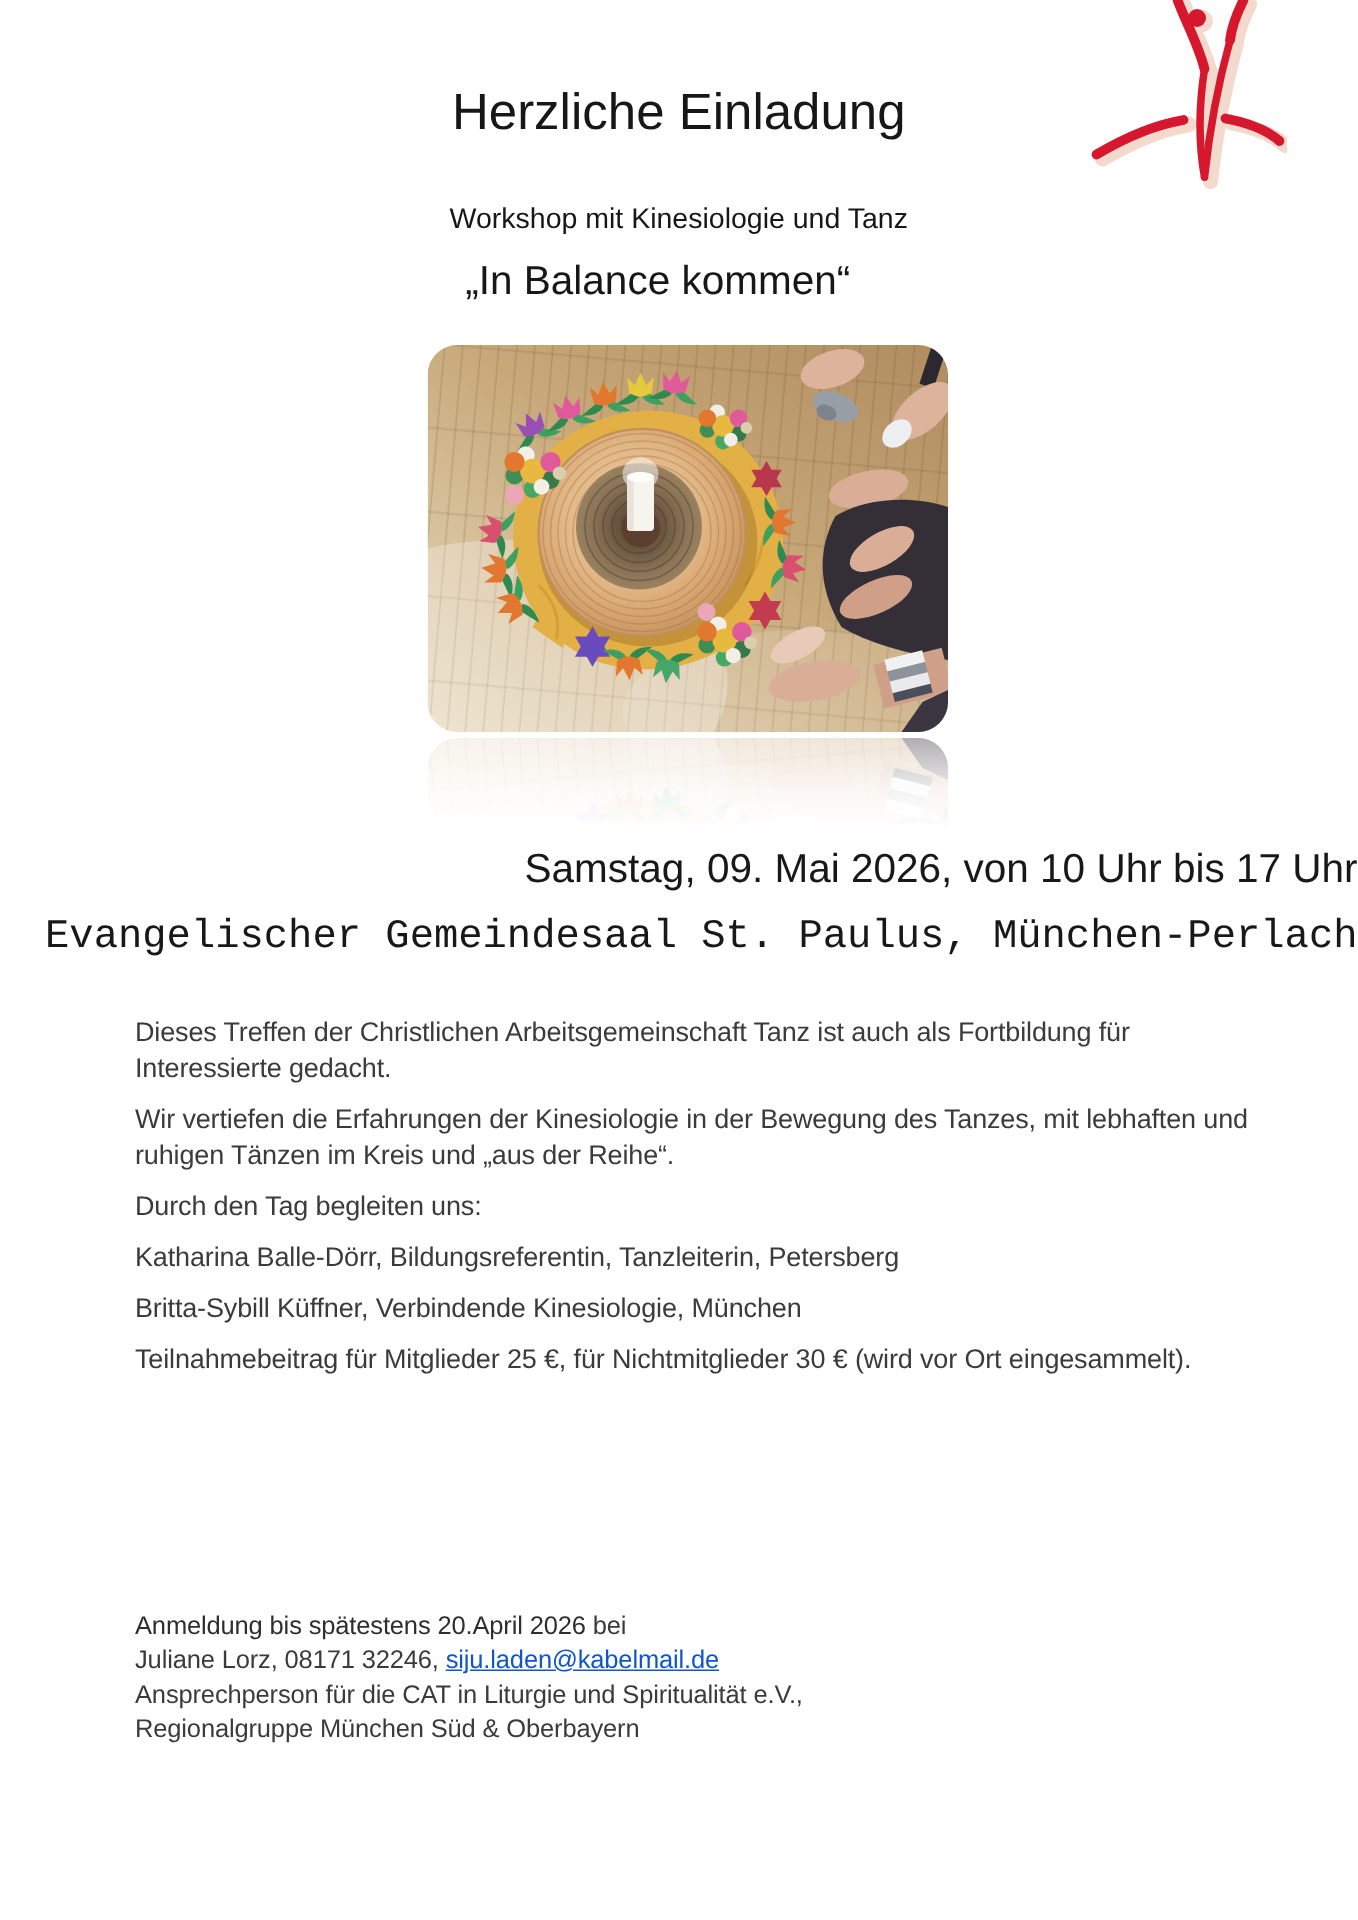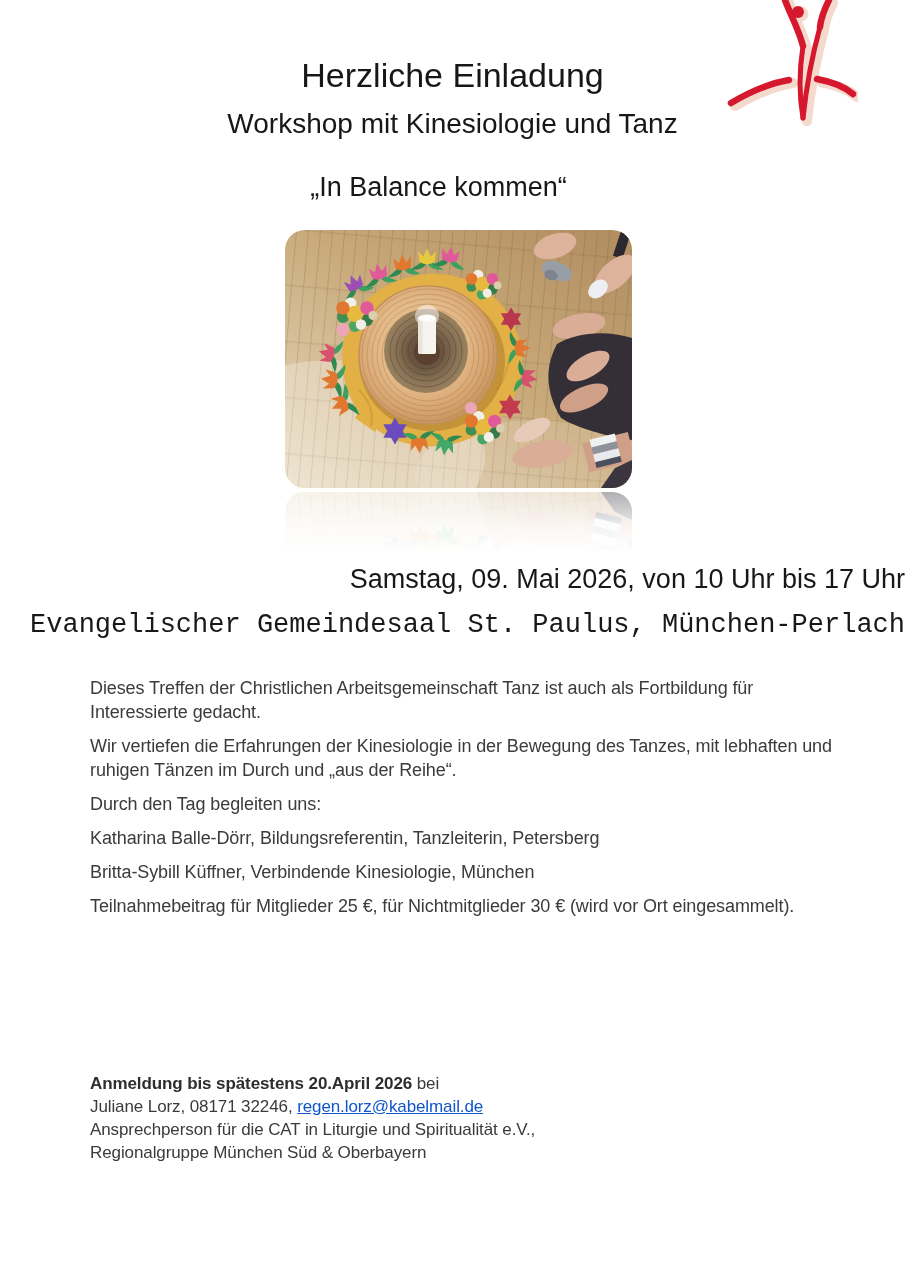--- a/index.html
+++ b/index.html
@@ -3,21 +3,21 @@
 <meta charset="utf-8">
 <style>
   html,body{margin:0;padding:0;background:#ffffff;}
   .page{
     position:relative;width:905px;height:1196px;background:#ffffff;
     font-family:"Liberation Sans",sans-serif;color:#1a1a1a;overflow:hidden;
   }
   
   .h-center{position:absolute;left:0;width:905px;text-align:center;white-space:nowrap;}
   .title{top:56px;font-size:34px;color:#171717;}
-  .subtitle{top:108px;font-size:28px;color:#171717;}
+  .subtitle{top:136px;font-size:19px;color:#171717;}
   .motto{top:172px;left:-14px;font-size:27px;color:#171717;}
   
   .logo{position:absolute;left:722px;top:0;width:136px;height:132px;}
   .logo svg{display:block;width:100%;height:100%;}
   
   .photo{position:absolute;left:285px;top:230px;width:347px;height:258px;
          border-radius:20px;overflow:hidden;}
   .photo svg{display:block;width:347px;height:258px;}
   .reflection{position:absolute;left:285px;top:492px;width:347px;height:64px;overflow:hidden;
     -webkit-mask-image:linear-gradient(to bottom,rgba(0,0,0,0.40),rgba(0,0,0,0.10) 55%,rgba(0,0,0,0) 95%);
@@ -27,21 +27,21 @@
   .event-line{position:absolute;left:0;width:905px;text-align:right;font-size:27px;color:#181818;white-space:nowrap;}
   .event-datetime{top:564px;}
   .event-location{top:610px;font-family:Liberation Mono, monospace;}
   
   .body-text{position:absolute;left:90px;top:676px;width:742px;
              font-size:18px;line-height:24px;color:#3b3b3b;letter-spacing:-0.1px;}
   .body-text p{margin:0 0 10px 0;}
   
   .registration{position:absolute;left:90px;top:1072px;width:742px;
                 font-size:17px;line-height:23px;color:#3b3b3b;letter-spacing:-0.1px;}
-  .registration .bold{font-weight:bold;color:#2e2e2e;}
+  .registration .bold{font-weight:normal;color:#2e2e2e;}
   .registration a{color:#1155cc;text-decoration:underline;cursor:pointer;}
 </style>
 </head>
 <body>
 
 <div class="page">
 
   <div class="logo">
     <svg viewBox="0 0 130 132" aria-hidden="true">
       <g fill="none" stroke="#f4d9cd" stroke-width="10" stroke-linecap="round" transform="translate(4,3)">
@@ -200,27 +200,27 @@
     <svg viewBox="0 0 347 258" aria-hidden="true">
         <use href="#scene"></use>
       </svg>
   </div>
 
   <div class="event-line event-datetime">Samstag, 09. Mai 2026, von 10 Uhr bis 17 Uhr</div>
   <div class="event-line event-location">Evangelischer Gemeindesaal St. Paulus, München-Perlach</div>
 
   <div class="body-text">
     <p>Dieses Treffen der Christlichen Arbeitsgemeinschaft Tanz ist auch als Fortbildung für Interessierte gedacht.</p>
-    <p>Wir vertiefen die Erfahrungen der Kinesiologie in der Bewegung des Tanzes, mit lebhaften und ruhigen Tänzen im Durch und „aus der Reihe“.</p>
+    <p>Wir vertiefen die Erfahrungen der Kinesiologie in der Bewegung des Tanzes, mit lebhaften und ruhigen Tänzen im Kreis und „aus der Reihe“.</p>
     <p>Durch den Tag begleiten uns:</p>
     <p>Katharina Balle-Dörr, Bildungsreferentin, Tanzleiterin, Petersberg</p>
     <p>Britta-Sybill Küffner, Verbindende Kinesiologie, München</p>
     <p>Teilnahmebeitrag für Mitglieder 25 €, für Nichtmitglieder 30 € (wird vor Ort eingesammelt).</p>
   </div>
 
   <div class="registration">
     <div><span class="bold">Anmeldung bis spätestens 20.April 2026</span><span> bei</span></div>
-    <div><span>Juliane Lorz, 08171 32246, </span><a href="#">regen.lorz@kabelmail.de</a></div>
+    <div><span>Juliane Lorz, 08171 32246, </span><a href="#">siju.laden@kabelmail.de</a></div>
     <div>Ansprechperson für die CAT in Liturgie und Spiritualität e.V.,</div>
     <div>Regionalgruppe München Süd &amp; Oberbayern</div>
   </div>
 
 </div>
 
 </body></html>

